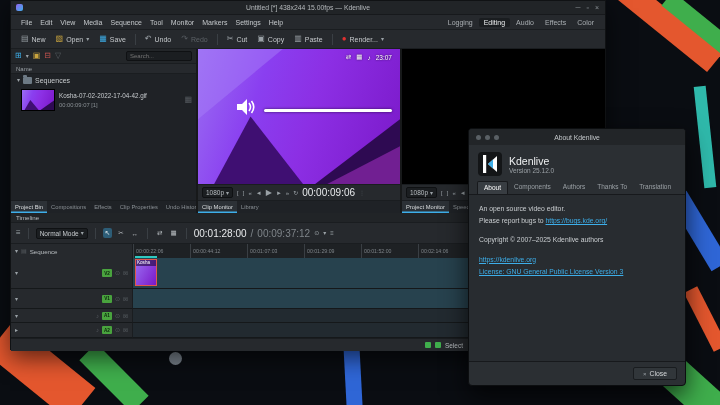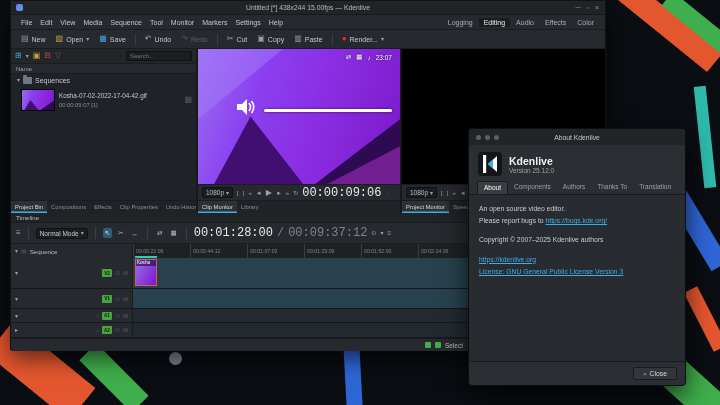--- a/index.html
+++ b/index.html
@@ -53,21 +53,21 @@
 .scene{position:absolute;inset:0;background:linear-gradient(108deg,#9a6ef2 0%,#8a3ff0 30%,#8c2fe4 55%,#7a18c8 100%)}
 .scene .t1{position:absolute;inset:0;background:#3f0f72;clip-path:polygon(8% 100%,52% 100%,26% 50%)}
 .scene .t2{position:absolute;inset:0;background:#2e0a52;clip-path:polygon(58% 100%,100% 100%,100% 52%)}
 .scene .t3{position:absolute;inset:0;background:#c43ae0;opacity:.45;clip-path:polygon(64% 100%,100% 72%,100% 100%)}
 .scene .t4{position:absolute;inset:0;background:#a57bf7;opacity:.5;clip-path:polygon(0 0,42% 0,0 52%)}
 .ovl-ic{position:absolute;top:4px;right:8px;display:flex;gap:5px;align-items:center;color:#fff;font-size:6.5px;text-shadow:0 0 2px rgba(0,0,0,.8)}
 .vol-line{position:absolute;left:66px;top:60px;width:128px;height:2.5px;background:#fff;border-radius:2px;box-shadow:0 0 3px rgba(0,0,0,.6)}
 .spk{position:absolute;left:38px;top:48px}
 .mon-bar{height:16px;background:#26292d;border-top:1px solid #1a1d20;display:flex;align-items:center;gap:4px;padding:0 4px;font-size:6.5px;color:#b9bec2;flex:0 0 auto}
 .dd{display:flex;align-items:center;gap:2px;background:#1b1e21;border:1px solid #0f1113;border-radius:2px;padding:1px 3px}
-.tc{font-family:Liberation Mono, monospace;font-size:12px;color:#e8eaec}
+.tc{font-family:Liberation Sans, sans-serif;font-size:10px;color:#e8eaec}
 
 .tl-title{height:10px;background:#212427;display:flex;align-items:center;padding:0 5px;font-size:6.2px;color:#b9bec2;border-bottom:1px solid #1a1d20;flex:0 0 auto}
 .tl-title .ric{margin-left:auto;display:flex;gap:4px;color:#7e8489;font-size:6px}
 .tl-toolbar{height:21px;background:#26292d;display:flex;align-items:center;gap:4px;padding:0 5px;border-bottom:1px solid #1a1d20;font-size:6.5px;flex:0 0 auto}
 .tool{padding:1px 2px;border-radius:2px;color:#b9bec2}
 .tool.on{background:#2d5d77;color:#fff}
 .zslider{width:38px;height:3px;background:#15181a;border-radius:2px;position:relative}
 .zhandle{position:absolute;left:5px;top:-2px;width:7px;height:7px;background:#7b838a;border-radius:50%}
 .tl-ruler-row{height:14px;display:flex;flex:0 0 auto}
 .tl-corner{width:122px;background:#26292d;border-right:1px solid #1a1d20;display:flex;align-items:center;gap:3px;padding:0 4px;font-size:6.2px;color:#b9bec2}
@@ -86,21 +86,21 @@
 .statusbar{height:13px;background:#26292d;border-top:1px solid #1a1d20;display:flex;align-items:center;gap:4px;padding:0 6px;font-size:6.5px;color:#b9bec2;flex:0 0 auto}
 .tagic{width:6px;height:6px;background:#3fae4c;border-radius:1px}
 .trail{width:132px;display:flex;gap:6px;justify-content:flex-end;color:#7e8489}
 
 .dialog{position:absolute;left:468px;top:128px;width:218px;height:258px;background:#2b2f33;border:1px solid #0c0e10;border-radius:4px;z-index:5;display:flex;flex-direction:column;box-shadow:0 10px 26px rgba(0,0,0,.7);font-size:7px}
 .dlg-tbar{height:16px;background:#222528;border-radius:3px 3px 0 0;position:relative;display:flex;align-items:center;flex:0 0 auto}
 .ddot{width:5px;height:5px;border-radius:50%;background:#5a6065}
 .ddots{display:flex;gap:4px;padding-left:7px;z-index:1}
 .dlg-title{position:absolute;left:0;right:0;text-align:center;font-size:6.8px;color:#c3c7ca}
 .dlg-head{display:flex;align-items:center;gap:7px;padding:7px 9px 5px 9px;flex:0 0 auto}
-.dlg-app{font-size:10.5px;font-weight:bold;color:#eef0f1}
+.dlg-app{font-size:10.5px;font-weight:normal;color:#eef0f1}
 .dlg-ver{font-size:6.5px;color:#9aa0a5;margin-top:2px}
 .dlg-tabs{display:flex;padding:0 0 0 8px;border-bottom:1px solid #17191c;flex:0 0 auto}
 .dtab{padding:2px 6px 3px 6px;font-size:6.5px;color:#9aa0a5}
 .dtab.on{background:#383d42;color:#fff;border:1px solid #17191c;border-bottom:none;border-radius:2px 2px 0 0}
 .dlg-body{flex:1;background:#282c30;padding:8px 10px;font-size:6.8px;color:#c9cdd0;line-height:1.8}
 .dlg-body .gap{height:7px}
 .lnk{color:#3daee9;text-decoration:underline}
 .dlg-footer{height:24px;border-top:1px solid #17191c;display:flex;align-items:center;justify-content:flex-end;padding:0 8px;flex:0 0 auto}
 .close-btn{display:flex;align-items:center;gap:3px;background:#31363a;border:1px solid #191c1f;border-radius:2px;padding:2px 9px;font-size:6.8px;color:#d7dadc}
 .watermark{position:absolute;left:507px;top:369px;background:#000;color:#fff;font-family:"DejaVu Sans Mono",monospace;font-weight:bold;font-size:11px;letter-spacing:3px;padding:2px 5px;z-index:6}

